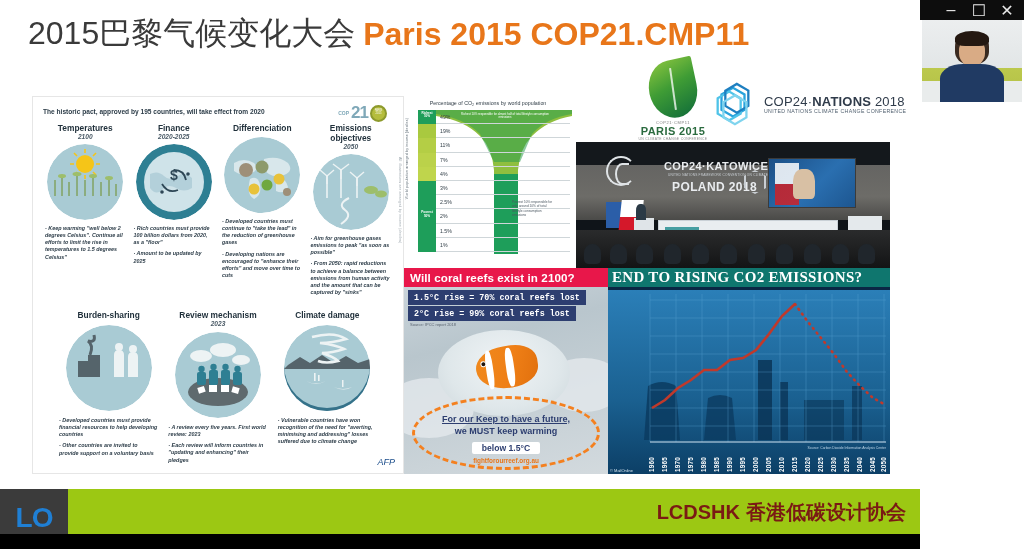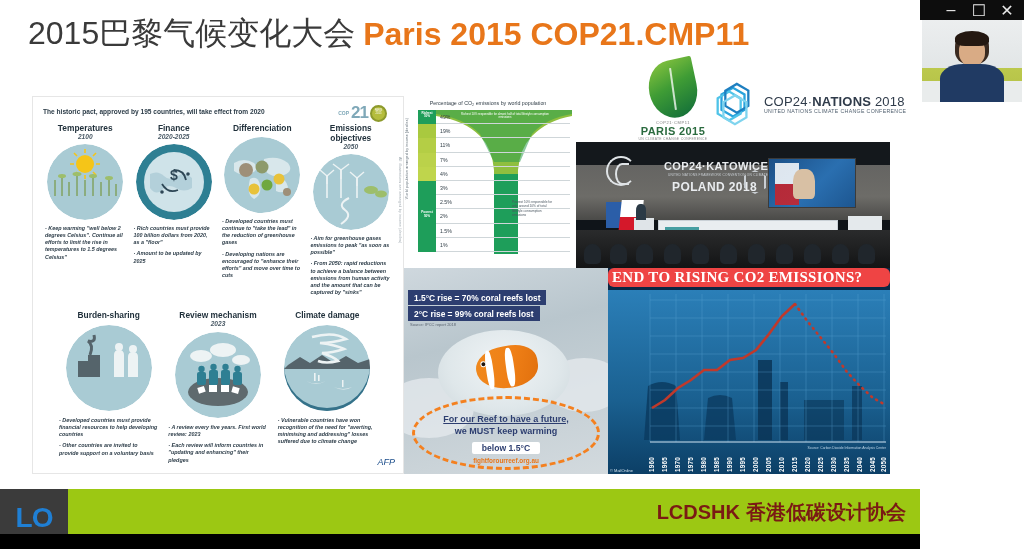--- a/index.html
+++ b/index.html
@@ -217,20 +217,21 @@
     background: #E8174A; color:#fff;
     font-size: 11.6px; font-weight: bold; letter-spacing:.1px;
     padding: 3px 6px;
   }
   .coral-bar {
     position: absolute; left: 4px;
     background: #2D3E70; color:#fff;
     font-size: 8.4px; font-weight: bold;
     padding: 2.5px 6px 2.5px 6px;
     white-space: nowrap;
+    font-family: Liberation Mono, monospace;
   }
   #coral-bar1 { top: 22px; }
   #coral-bar2 { top: 38px; }
   #coral-src { position:absolute; left: 6px; top: 54px; font-size: 4px; color:#5a6470; }
   #coral-cta {
     position: absolute; left: 14px; bottom: 10px; width: 176px; text-align:center;
   }
   .cta-l1, .cta-l2 { font-size: 9px; font-weight: bold; color: #2D3E70; line-height: 1.35; }
   .cta-l1 u { text-decoration: underline; }
   .cta-pill {
@@ -247,25 +248,24 @@
   }
 
   
   #co2 {
     position: absolute; left: 608px; top: 268px;
     width: 282px; height: 206px;
     background: #0a2744; overflow:hidden;
   }
   #co2-title {
     position:absolute; left:0; top:0; width:100%;
-    background: #ef4444; color:#ffffff;
+    background: #0f766e; color:#ffffff;
     font-family: "Liberation Serif", serif;
     font-size: 15px; font-weight: bold; letter-spacing:.3px;
     padding: 1px 4px;
-    border-radius: 6px;
   }
   #co2-plot {
     position:absolute; left:0; top: 22px; right:0; bottom:0;
     background: linear-gradient(185deg,#1b5c93 0%, #1a6fa8 40%, #0e4570 100%);
   }
   .co2-ylabel {
     position:absolute; left: 1px; top: 46px;
     writing-mode: vertical-rl; transform: rotate(180deg);
     color:#ffffff; font-size: 7.6px; font-weight: bold; letter-spacing:.2px;
   }
@@ -685,26 +685,27 @@
   <div id="coral">
     <div class="coral-bg-blob" style="left:-20px;top:110px;width:90px;height:60px;"></div>
     <div class="coral-bg-blob" style="right:-16px;top:90px;width:80px;height:54px;"></div>
     <div id="coral-anem"></div>
     <div id="clownfish">
       <div class="stripe s1"></div>
         <div class="stripe s2"></div>
         <div class="eye"></div>
     </div>
 
+    <div id="coral-title">Will coral reefs exist in 2100?</div>
     <div class="coral-bar" id="coral-bar1">1.5°C rise = 70% coral reefs lost</div>
     <div class="coral-bar" id="coral-bar2">2°C rise = 99% coral reefs lost</div>
     <div id="coral-src">Source: IPCC report 2018</div>
 
     <div id="coral-cta">
-      <div class="cta-l1"><u>For our Reef to have a future,</u></div>
+      <div class="cta-l1"><u>For our Keep to have a future,</u></div>
       <div class="cta-l2">we MUST keep warming</div>
       <div class="cta-pill">below 1.5°C</div>
       <div class="cta-url">fightforourreef.org.au</div>
     </div>
     <div id="coral-ellipse"></div>
   </div>
 
   <div id="co2">
     <div id="co2-title">END TO RISING CO2 EMISSIONS?</div>
     <div id="co2-plot">

